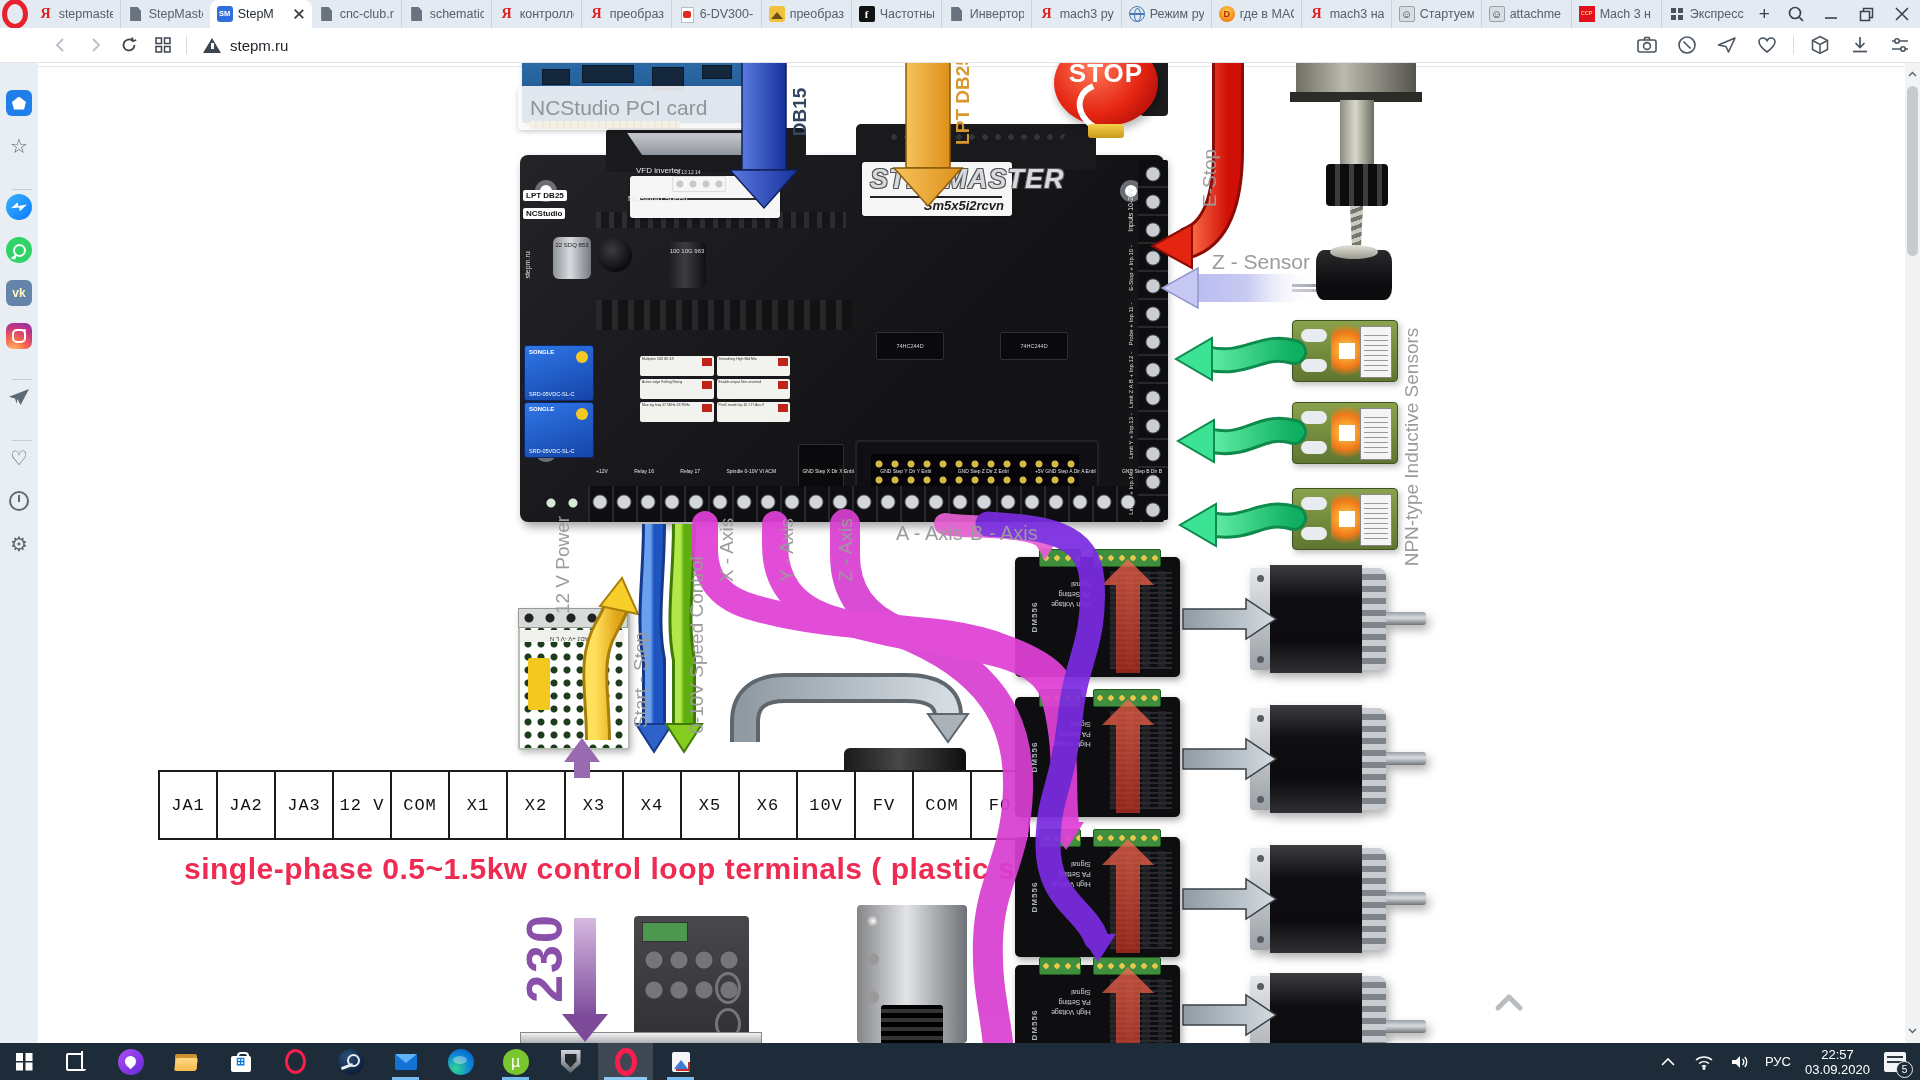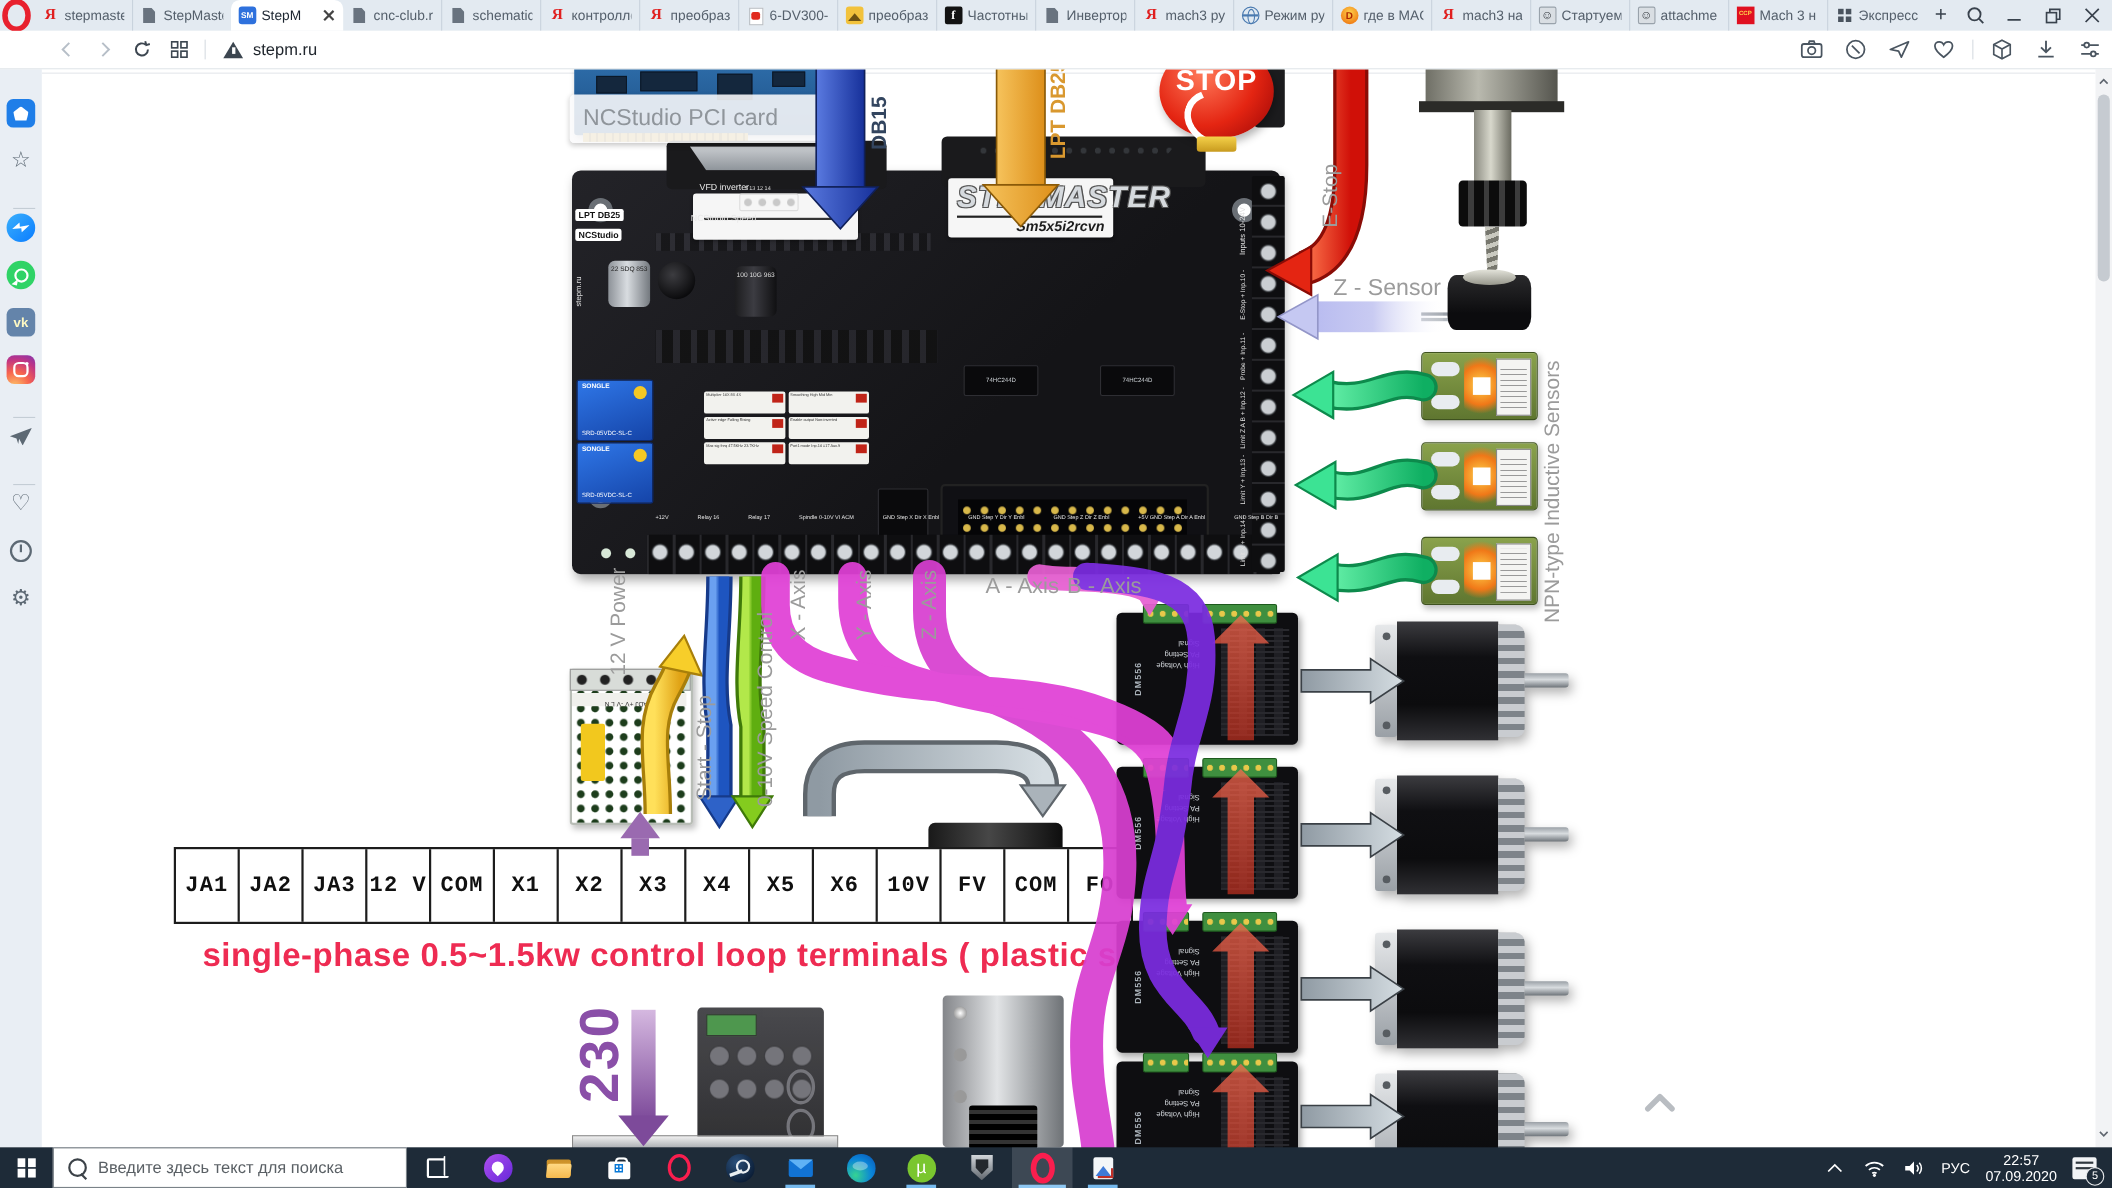--- a/index.html
+++ b/index.html
@@ -234,21 +234,21 @@
   .m-body{position:absolute;left:20px;top:0;width:92px;height:108px;background:linear-gradient(#3c3c40,#0f0f12 30%,#0c0c0e 70%,#303034);}
   .m-cap{position:absolute;left:112px;top:3px;width:24px;height:102px;border-radius:0 8px 8px 0;
        background:repeating-linear-gradient(0deg,#c9ccd0 0 6px,#7e848a 6px 12px);}
   .m-shaft{position:absolute;left:136px;top:47px;width:40px;height:13px;background:linear-gradient(#9aa0a6,#d8dcdf 45%,#6e747a);border-radius:0 3px 3px 0;}
   .d1{top:557px;} .d2{top:697px;} .d3{top:837px;} .d4{top:965px;}
   .m1{top:565px;} .m2{top:705px;} .m3{top:845px;} .m4{top:973px;}
   
   .ttable{position:absolute;left:158px;top:770px;width:872px;height:70px;z-index:12;display:flex;
        border:2px solid #1c1c1c;background:#fff;box-sizing:border-box;}
   .tcell{flex:1;display:flex;align-items:center;justify-content:center;font-family:"Liberation Mono",monospace;
-       font-size:20px;font-weight:700;color:#101010;letter-spacing:1px;}
+       font-size:17px;font-weight:400;color:#101010;letter-spacing:1px;}
   .tcell + .tcell{border-left:2px solid #1c1c1c;}
   .caption{position:absolute;left:184px;top:852px;z-index:12;font-size:30px;font-weight:700;color:#ee2b52;letter-spacing:.5px;}
   .scrolltop{position:absolute;left:1494px;top:990px;z-index:12;color:#b9bdc2;}
   
   .taskbar{position:absolute;left:0;top:1043px;width:1920px;height:37px;background:#1e2b38;z-index:60;display:flex;align-items:stretch;}
   .tb-start{width:48px;display:flex;align-items:center;justify-content:center;position:relative;}
   .winlogo{position:relative;width:17px;height:17px;}
   .winlogo::before{content:"";position:absolute;left:0;top:0;width:7.5px;height:7.5px;background:#fff;
        box-shadow:9.5px 0 #fff,0 9.5px #fff,9.5px 9.5px #fff;}
   .tb-search{width:322px;background:#fff;border:1px solid #7a8288;display:flex;align-items:center;gap:10px;padding-left:13px;box-sizing:border-box;}
@@ -996,24 +996,20 @@
   <span class="v" style="left:727px;top:550px;">X - Axis</span>
   <span class="v" style="left:787px;top:550px;">Y - Axis</span>
   <span class="v" style="left:846px;top:550px;">Z - Axis</span>
   <span class="h-label" style="left:896px;top:522px;">A - Axis</span>
   <span class="h-label" style="left:970px;top:522px;">B - Axis</span>
 
   <div class="taskbar">
     <div class="tb-start">
         <span class="winlogo"></span>
       </div>
-    <div class="tb-search">
-      <span class="mag"></span>
-      <span>Введите здесь текст для поиска</span>
-    </div>
     <div class="tb-app app-taskview">
         <span class="app-ic">
           <span class="g"></span>
         </span>
       </div>
       <div class="tb-app app-alice">
         <span class="app-ic">
           <span class="g"></span>
         </span>
       </div>
@@ -1089,20 +1085,20 @@
             <polygon points="2,6 6,6 10,2 10,14 6,10 2,10" fill="#fff"></polygon>
             <g fill="none" stroke="#fff" stroke-width="1.4">
               <path d="M12.5 5 A4.5 4.5 0 0 1 12.5 11"></path>
               <path d="M14.8 3 A7.5 7.5 0 0 1 14.8 13"></path>
             </g>
           </svg>
       </span>
       <span class="tray-lang">РУС</span>
       <span class="tray-clock">
         <div>22:57</div>
-        <div>07.09.2020</div>
+        <div>03.09.2020</div>
       </span>
       <span class="notif">
         <span class="badge">5</span>
       </span>
     </div>
   </div>
 </div>
 
 </body></html>

